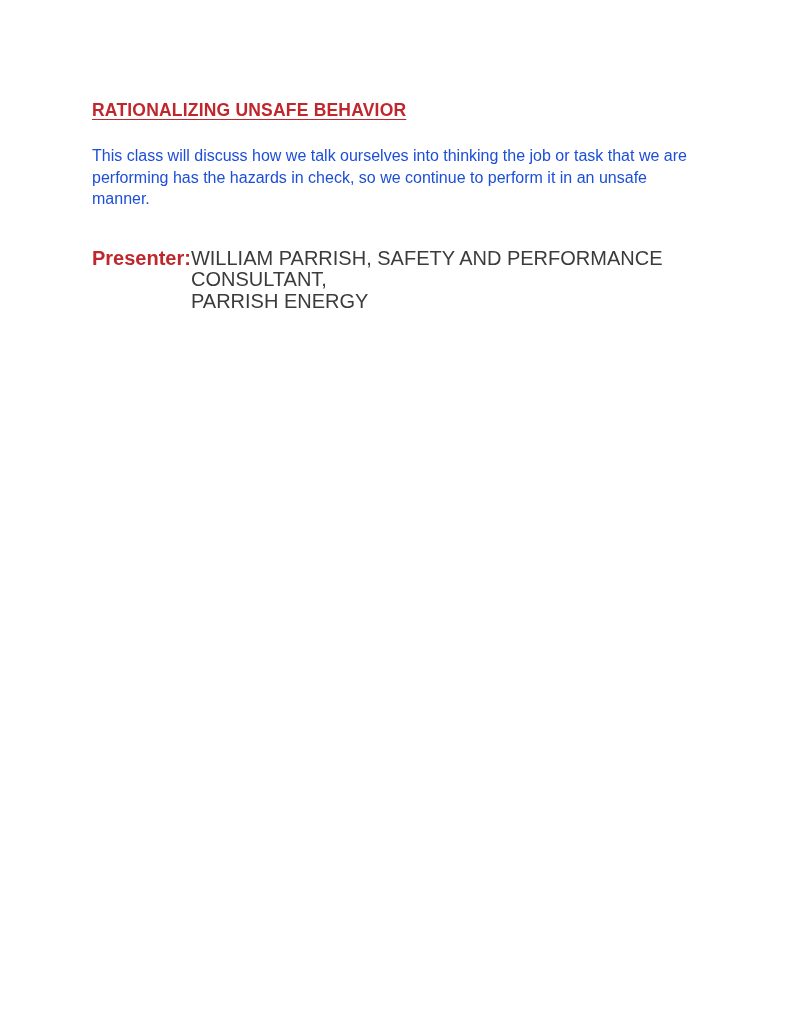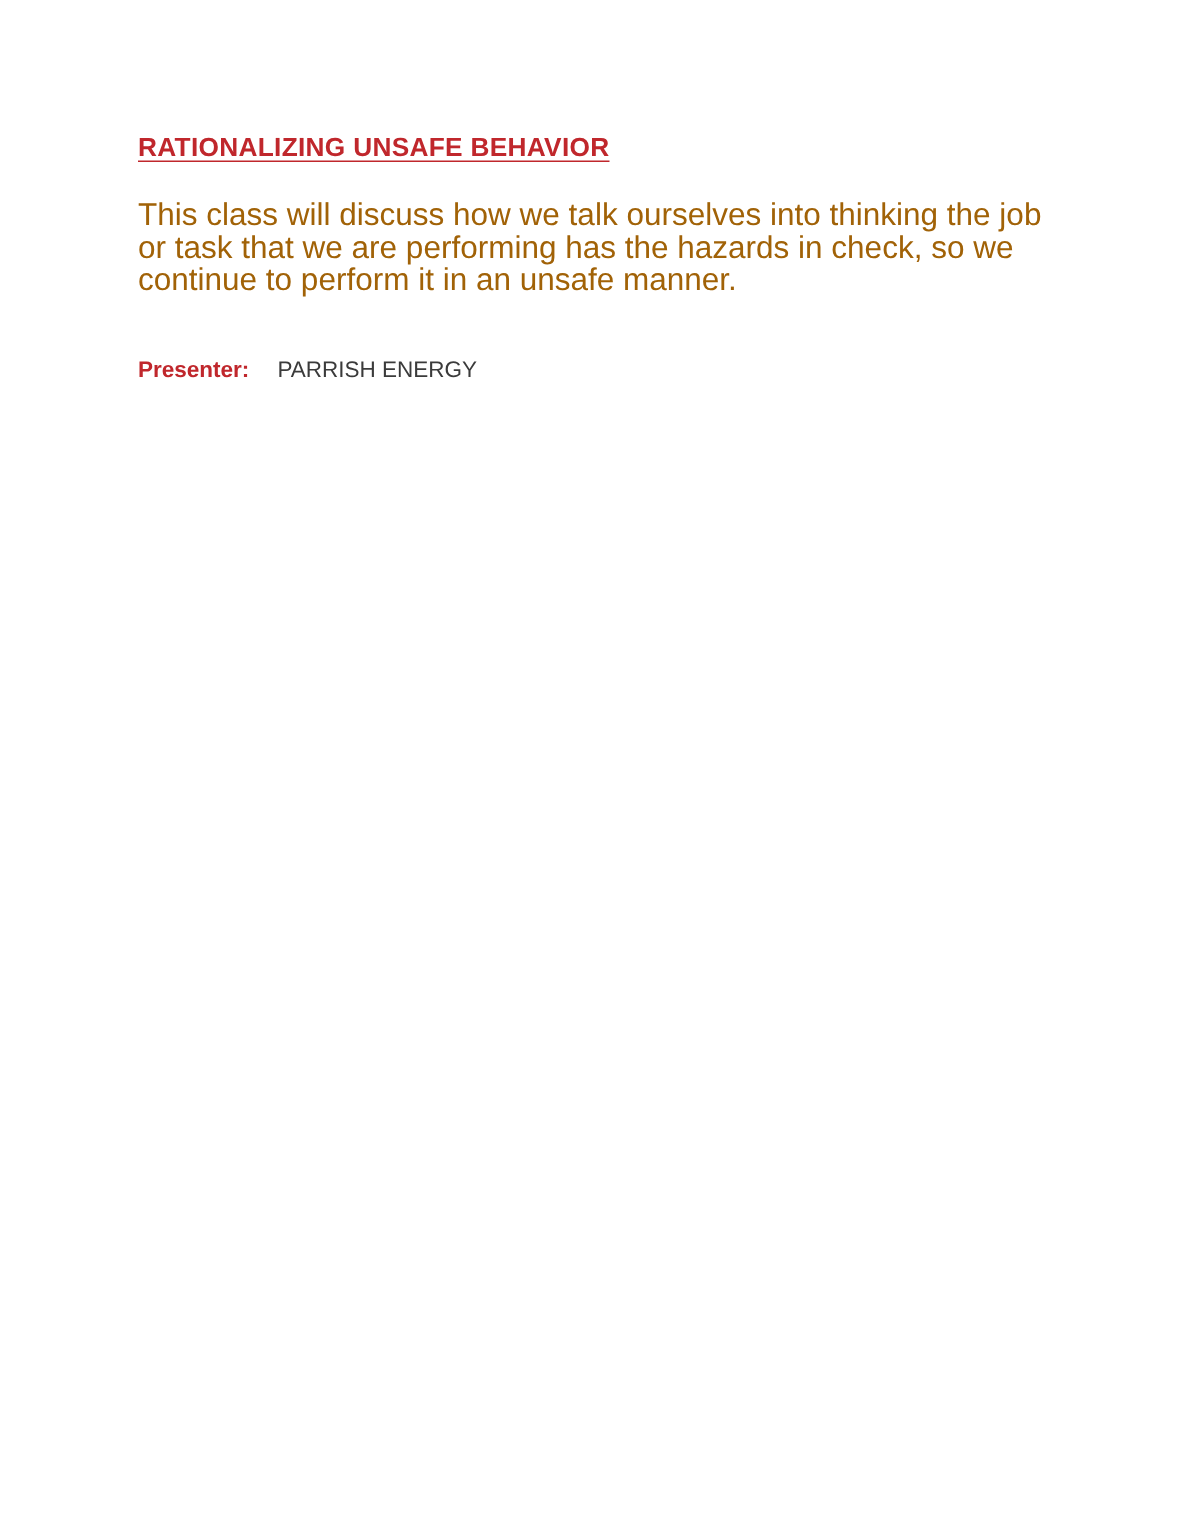--- a/index.html
+++ b/index.html
@@ -11,44 +11,44 @@
     position: relative;
     width: 791px;
     height: 1024px;
     background: #ffffff;
     overflow: hidden;
     font-family: "Liberation Sans", sans-serif;
     color: #3b3b3b;
   }
   .content {
     position: absolute;
-    top: 88px;
+    top: 100px;
     left: 92px;
     right: 88px;
   }
   .doc-title {
     margin: 0 0 24px 0;
     font-size: 17.5px;
     font-weight: bold;
     color: #c0272c;
     text-decoration: underline;
     text-underline-offset: 3px;
     letter-spacing: 0.2px;
   }
   .doc-paragraph {
     margin: 0 0 20px 0;
-    font-size: 21px;
+    font-size: 16px;
     line-height: 21.5px;
-    color: #a16207;
+    color: #1d4ed8;
   }
   .presenter-row {
     display: flex;
     align-items: flex-start;
     margin-top: 38px;
-    font-size: 15px;
+    font-size: 20px;
     line-height: 21.5px;
   }
   .presenter-label {
     flex: 0 0 93px;
     font-weight: bold;
     color: #c0272c;
   }
   .presenter-value {
     flex: 1;
     color: #3b3b3b;
@@ -64,18 +64,19 @@
   <div class="content">
 
     <h1 class="doc-title">RATIONALIZING UNSAFE BEHAVIOR</h1>
 
     <p class="doc-paragraph">This class will discuss how we talk ourselves into thinking the job or task that we are performing has the hazards in check, so we continue to perform it in an unsafe manner.</p>
 
 
     <div class="presenter-row">
       <span class="presenter-label">Presenter:</span>
       <span class="presenter-value">
+        <span class="presenter-line">WILLIAM PARRISH, SAFETY AND PERFORMANCE CONSULTANT,</span>
         <span class="presenter-line">PARRISH ENERGY</span>
       </span>
     </div>
 
   </div>
 </div>
 
 </body></html>

